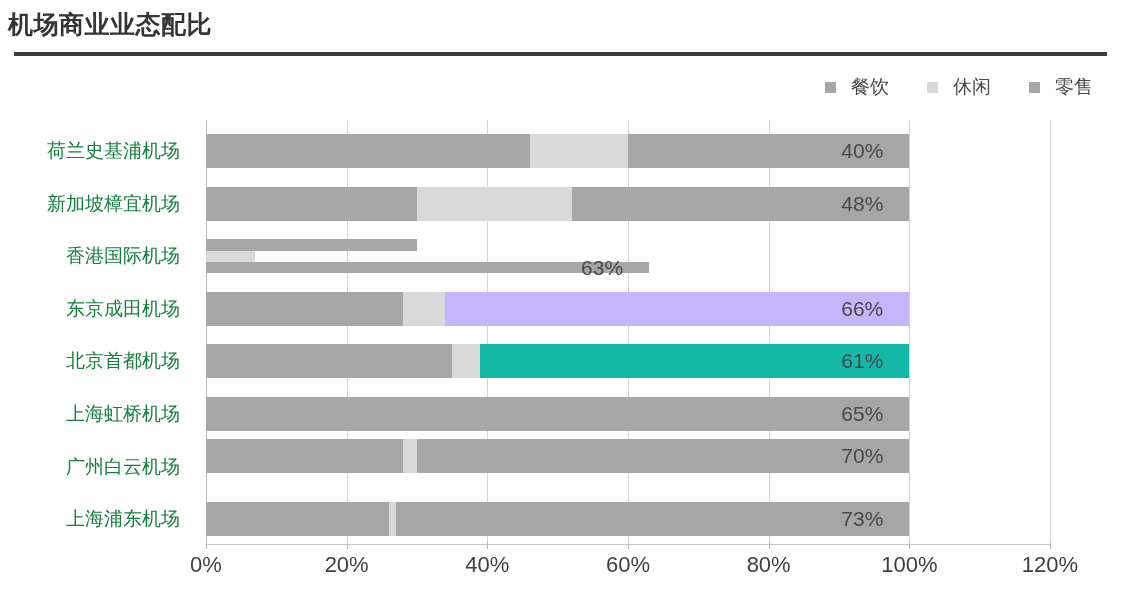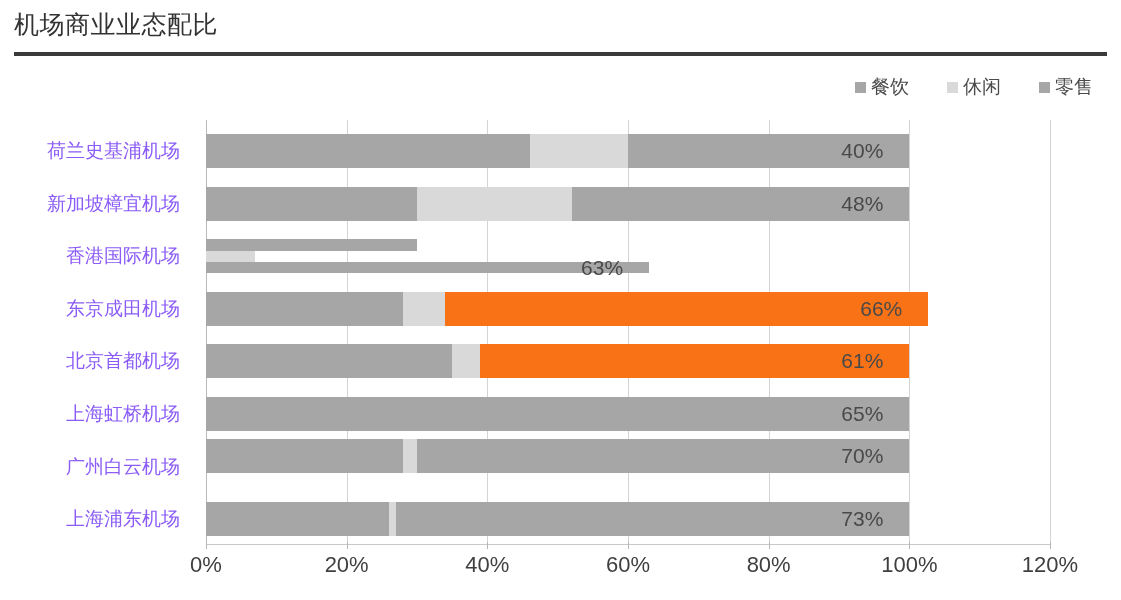--- a/index.html
+++ b/index.html
@@ -16,24 +16,24 @@
   }
   .chart-root {
     position: relative;
     width: 1121px;
     height: 600px;
     box-sizing: border-box;
   }
   
   .title {
     position: absolute;
-    left: 14px;
+    left: 8px;
     top: 8px;
     font-size: 25px;
-    font-weight: normal;
+    font-weight: bold;
     color: #333333;
     letter-spacing: 0.5px;
     white-space: nowrap;
   }
   .title-rule {
     position: absolute;
     left: 14px;
     top: 52px;
     width: 1093px;
     height: 4px;
@@ -44,21 +44,21 @@
     position: absolute;
     top: 74px;
     right: 28px;
     display: flex;
     align-items: center;
     gap: 38px;
   }
   .legend-item {
     display: flex;
     align-items: center;
-    gap: 5px;
+    gap: 15px;
     font-size: 19px;
     color: #4a4a4a;
     white-space: nowrap;
   }
   .legend-swatch {
     width: 11px;
     height: 11px;
     display: inline-block;
     flex: 0 0 auto;
   }
@@ -125,21 +125,21 @@
     position: absolute;
     left: 0;
     top: 120px;
     width: 196px;
     height: 425px;
   }
   .cat-label {
     position: absolute;
     right: 16px;
     font-size: 19px;
-    color: #8b5cf6;
+    color: #15803d;
     white-space: nowrap;
     transform: translateY(-50%);
   }
   
   .tick-labels {
     position: absolute;
     left: 0;
     top: 552px;
     width: 1121px;
     height: 40px;
@@ -224,28 +224,28 @@
         <div class="row" style="top: 119.2px; flex-direction: column;">
           <div class="seg" style="width: 211px; background: rgb(166, 166, 166);"></div>
           <div class="seg" style="width: 49.2333px; background: rgb(217, 217, 217);"></div>
           <div class="seg" style="width: 443.1px; background: rgb(166, 166, 166);">
             <span class="seg-label">63%</span>
           </div>
         </div>
         <div class="row" style="top: 171.8px;">
           <div class="seg" style="width: 196.933px; background: rgb(166, 166, 166);"></div>
           <div class="seg" style="width: 42.2px; background: rgb(217, 217, 217);"></div>
-          <div class="seg" style="width: 464.2px; background: #f97316; padding-left: 19px;">
+          <div class="seg" style="width: 464.2px; background: #c4b5fd;">
             <span class="seg-label">66%</span>
           </div>
         </div>
         <div class="row" style="top: 224.4px;">
           <div class="seg" style="width: 246.167px; background: rgb(166, 166, 166);"></div>
           <div class="seg" style="width: 28.1333px; background: rgb(217, 217, 217);"></div>
-          <div class="seg" style="width: 429.033px; background: #f97316;">
+          <div class="seg" style="width: 429.033px; background: #14b8a6;">
             <span class="seg-label">61%</span>
           </div>
         </div>
         <div class="row" style="top: 277px;">
           <div class="seg" style="width: 246.167px; background: rgb(166, 166, 166);"></div>
           <div class="seg" style="width: 457.167px; background: rgb(166, 166, 166);">
             <span class="seg-label">65%</span>
           </div>
         </div>
         <div class="row" style="top: 319px;">

